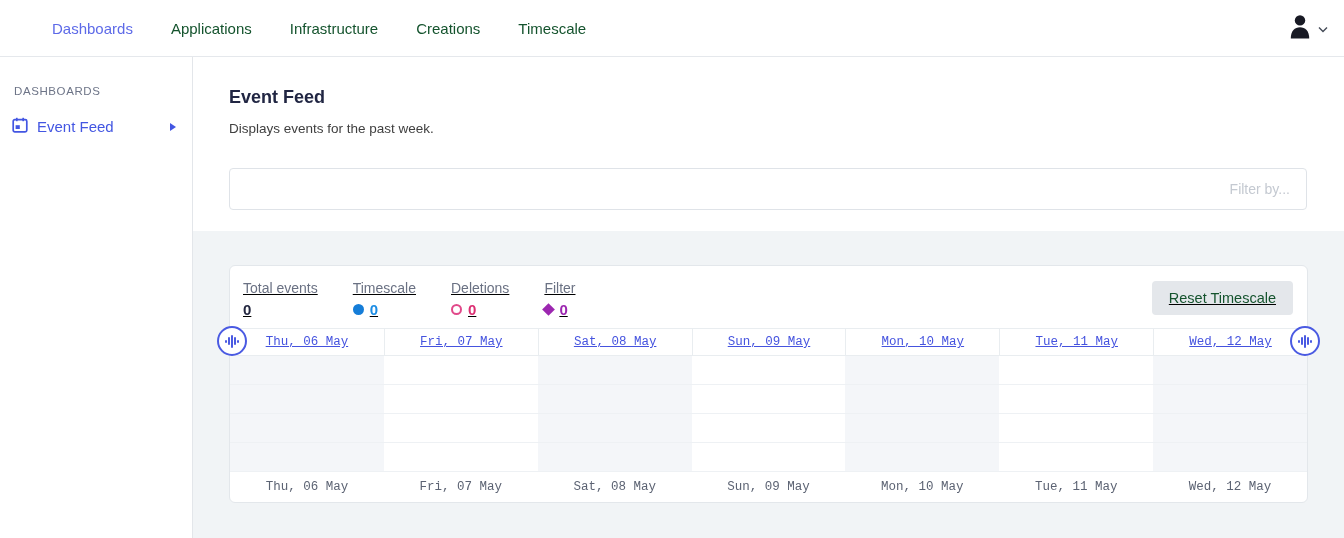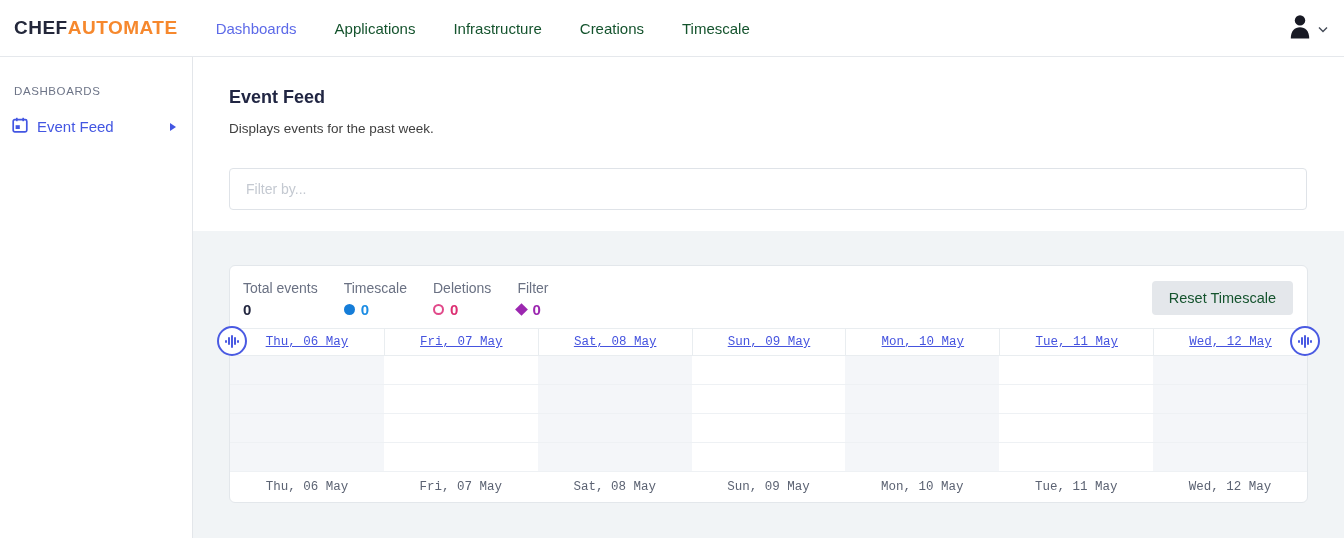--- a/index.html
+++ b/index.html
@@ -27,28 +27,28 @@
   .sb-item .tri { margin-left: auto; width: 0; height: 0;
     border-left: 6px solid #4356e2; border-top: 4.5px solid transparent;
     border-bottom: 4.5px solid transparent; }
 
   .main { flex: 1; min-width: 0; display: flex; flex-direction: column; }
   .page-head { background: #fff; padding: 30px 37px 21px 36px; }
   .page-title { font-size: 18px; font-weight: 700; color: #212643; }
   .page-sub { margin-top: 13px; font-size: 13.5px; color: #404040; }
   .filter-input { margin-top: 32px; width: 100%; height: 42px; border: 1px solid #dfe3e8;
     border-radius: 4px; padding: 0 16px; font-size: 14px; color: #333; outline: none;
-    font-family: "Liberation Sans", sans-serif; }
+    font-family: "Liberation Sans", sans-serif; text-align: right; }
   .filter-input::placeholder { color: #c4c9d1; }
 
   .gray-area { flex: 1; background: #f1f4f6; padding: 34px 36px 0; }
   .card { background: #fff; border: 1px solid #e3e7eb; border-radius: 6px; }
 
   
-  .stats-row { display: flex; align-items: flex-start; padding: 14px 14px 10px 13px; gap: 26px; }
+  .stats-row { display: flex; align-items: flex-start; padding: 14px 14px 10px 13px; gap: 35px; text-decoration: underline; }
   .stat-label { font-size: 14px; color: #6a7183; }
   .stat-value { margin-top: 5px; display: flex; align-items: center; gap: 6px;
     font-size: 15px; font-weight: 600; }
   .v-total { color: #232740; }
   .v-create { color: #1b8ce4; }
   .v-delete { color: #dc2f72; }
   .v-update { color: #9c27b0; }
   .dot-filled { width: 11px; height: 11px; border-radius: 50%; background: #157dd8; }
   .dot-outline { width: 11px; height: 11px; border-radius: 50%; border: 2px solid #e1498a; }
   .diamond { width: 9px; height: 9px; background: #9c27b0; transform: rotate(45deg); }
@@ -74,23 +74,20 @@
     justify-content: center; gap: 1px; z-index: 3; cursor: pointer; padding: 0; }
   .tl-btn.left { left: -13px; }
   .tl-btn.right { right: -13px; }
   .wf { width: 2px; border-radius: 1px; background: #4a5ae2; display: block; }
   .wf.h1 { height: 3px; } .wf.h2 { height: 8px; } .wf.h3 { height: 13px; }
 </style>
 </head>
 <body>
 
 <header class="topbar">
-  <div class="logo">
-    <span class="p1">CHEF</span><span class="p2">AUTOMATE</span>
-  </div>
   <ul class="nav">
     <li class="nav-item active">Dashboards</li>
     <li class="nav-item">Applications</li>
     <li class="nav-item">Infrastructure</li>
     <li class="nav-item">Creations</li>
     <li class="nav-item">Timescale</li>
   </ul>
   <div class="user-area">
     <span>
       <svg width="22" height="25" viewBox="0 0 22 25">

